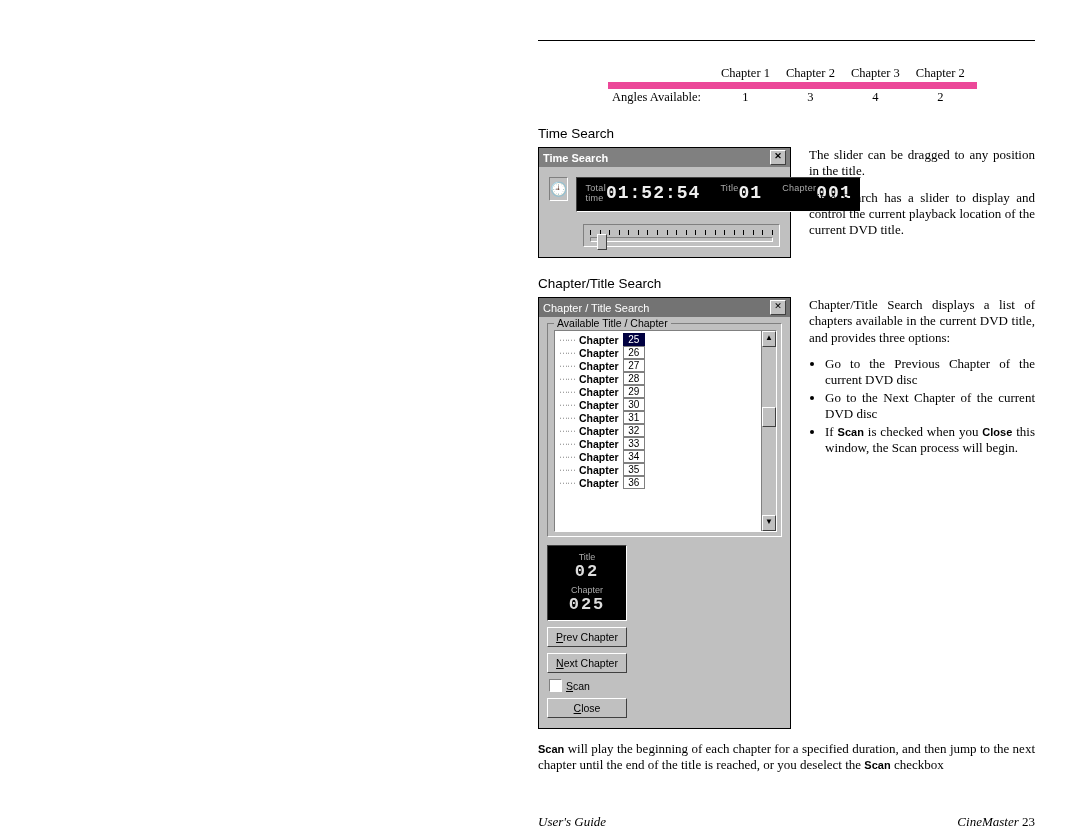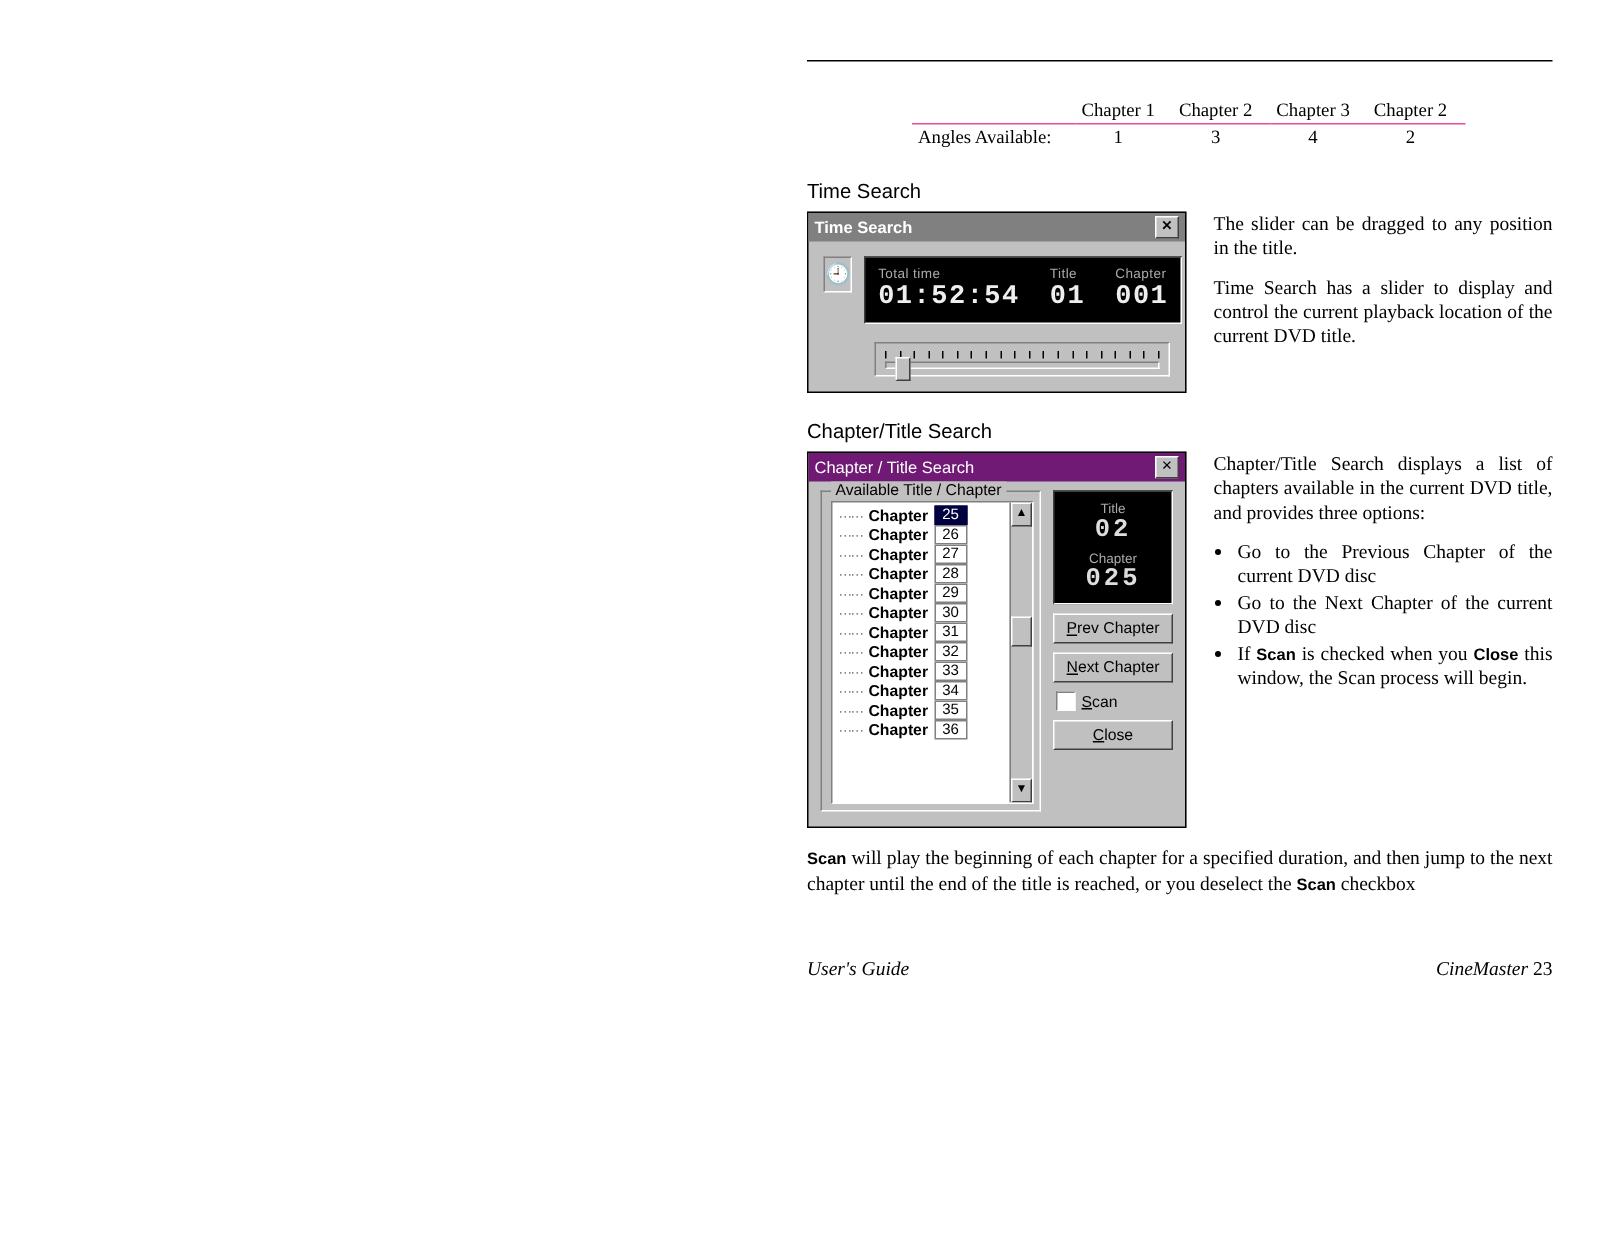--- a/index.html
+++ b/index.html
@@ -25,21 +25,21 @@
   }
   .italic { font-style: italic; }
   .angles-table {
     border-collapse: collapse;
     font-size: 12.5px;
     margin-top: 4px;
     margin-bottom: 20px;
   }
   .angles-table td { padding: 1px 12px 1px 4px; text-align: center; }
   .angles-table td.rowlabel { text-align: left; padding-right: 16px; }
-  .angles-table .hdr td { border-bottom: 1px solid #ec4899; margin-left: 16px; }
+  .angles-table .hdr td { border-bottom: 7px solid #ec4899; margin-left: 16px; }
   .section-h {
     font-family: Arial, Helvetica, sans-serif;
     font-size: 13.5px;
     margin: 18px 0 6px 0;
   }
   .just { text-align: justify; }
   .two-col { display: flex; gap: 18px; align-items: flex-start; }
   .two-col .right-txt { flex: 1; }
   .right-txt p { margin: 0 0 10px 0; line-height: 1.25; }
 
@@ -81,21 +81,21 @@
     flex:1;
     background:#000;
     border: 1px solid #404040;
     border-right-color:#fff; border-bottom-color:#fff;
     padding: 5px 8px 7px 8px;
     color:#c0c0c0;
     font-family: "MS Sans Serif", Tahoma, sans-serif;
     font-size: 9px;
   }
   .lcd-row1 { display:flex; gap: 20px; }
-  .lcd-col { display:flex; flex-direction:column; }
+  .lcd-col { display:flex; }
   .lcd-label { letter-spacing: .3px; margin-bottom:1px; color:#aaa; }
   .lcd-val {
     font-family: "Courier New", monospace;
     font-size: 18px;
     font-weight: bold;
     color:#eee;
     letter-spacing: 1px;
   }
   .lcd-start { margin-top: 6px; }
   .slider-tray {
@@ -121,24 +121,24 @@
   }
 
   
   .dlg-ct {
     width: 251px;
     border: 1px solid #000;
     background:#c0c0c0;
     font-family: "MS Sans Serif", Tahoma, sans-serif;
   }
   .dlg-ct-title {
-    background:#701a75; color:#fff; font-size:11px; padding:2px 4px;
+    background:#737373; color:#fff; font-size:11px; padding:2px 4px;
     display:flex; justify-content:space-between; align-items:center;
   }
-  .dlg-ct-body { display:flex; padding: 6px 8px 10px 8px; gap: 8px; }
+  .dlg-ct-body { display:flex; padding: 6px 8px 10px 8px; gap: 8px; flex-direction: column; }
   .group {
     flex:1;
     border: 1px solid #808080;
     border-right-color:#fff; border-bottom-color:#fff;
     padding: 6px 4px 4px 6px;
     position:relative;
   }
   .group-label {
     position:absolute; top:-7px; left:6px;
     background:#c0c0c0; padding:0 3px; font-size:10.5px;

